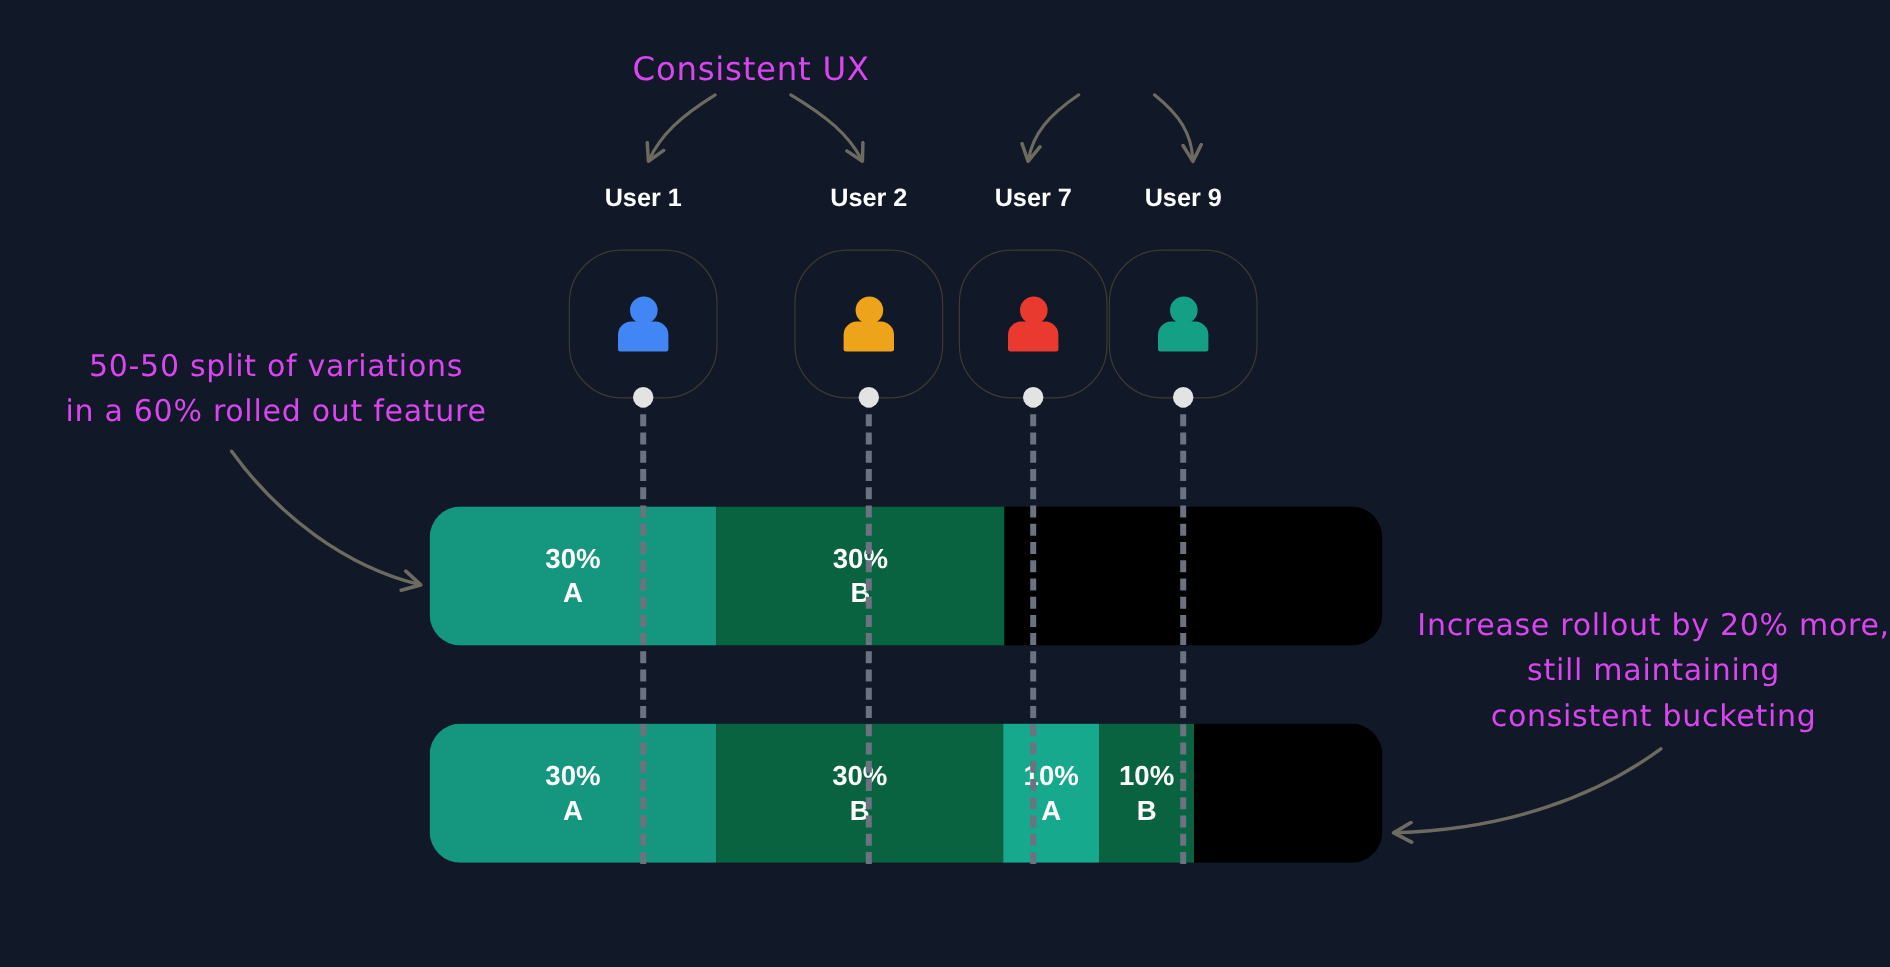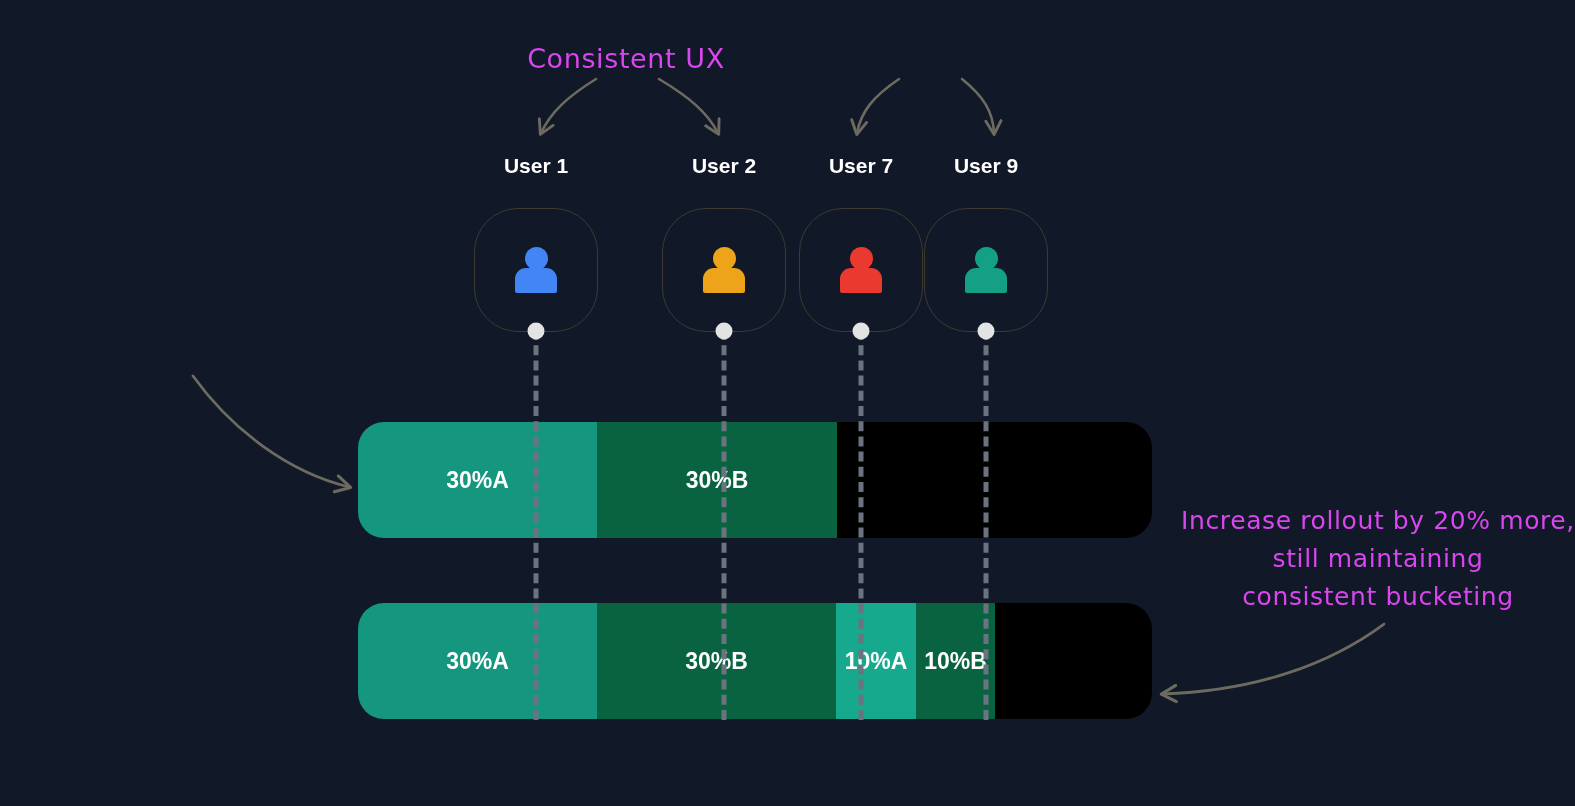--- a/index.html
+++ b/index.html
@@ -109,21 +109,21 @@
     position: absolute;
     height: 116px;
     border-radius: 26px;
     overflow: hidden;
     display: flex;
     z-index: 2;
   }
   .seg {
     height: 100%;
     display: flex;
-    flex-direction: row;
+    flex-direction: column;
     align-items: center;
     justify-content: center;
     box-sizing: border-box;
   }
   .seg .pct {
     font-size: 23px;
     line-height: 1.25;
   }
   .seg .variant {
     font-size: 23px;
@@ -240,18 +240,20 @@
       <div class="bold-sans pct">10%</div>
       <div class="bold-sans variant">A</div>
     </div>
     <div class="seg" style="width:79px; background:#0a6340;">
       <div class="bold-sans pct">10%</div>
       <div class="bold-sans variant">B</div>
     </div>
     <div class="seg" style="width:157px; background:#000000;"></div>
   </div>
 
+  <div class="annotation hand" style="left:52px; top:286px; width:356px; text-align:center;">50-50 split of variations
+in a 60% rolled out feature</div>
 
   <div class="annotation hand" style="left:1178px; top:502px; width:400px; text-align:center;">Increase rollout by 20% more,
 still maintaining
 consistent bucketing</div>
 
 </div>
 
 </body></html>

